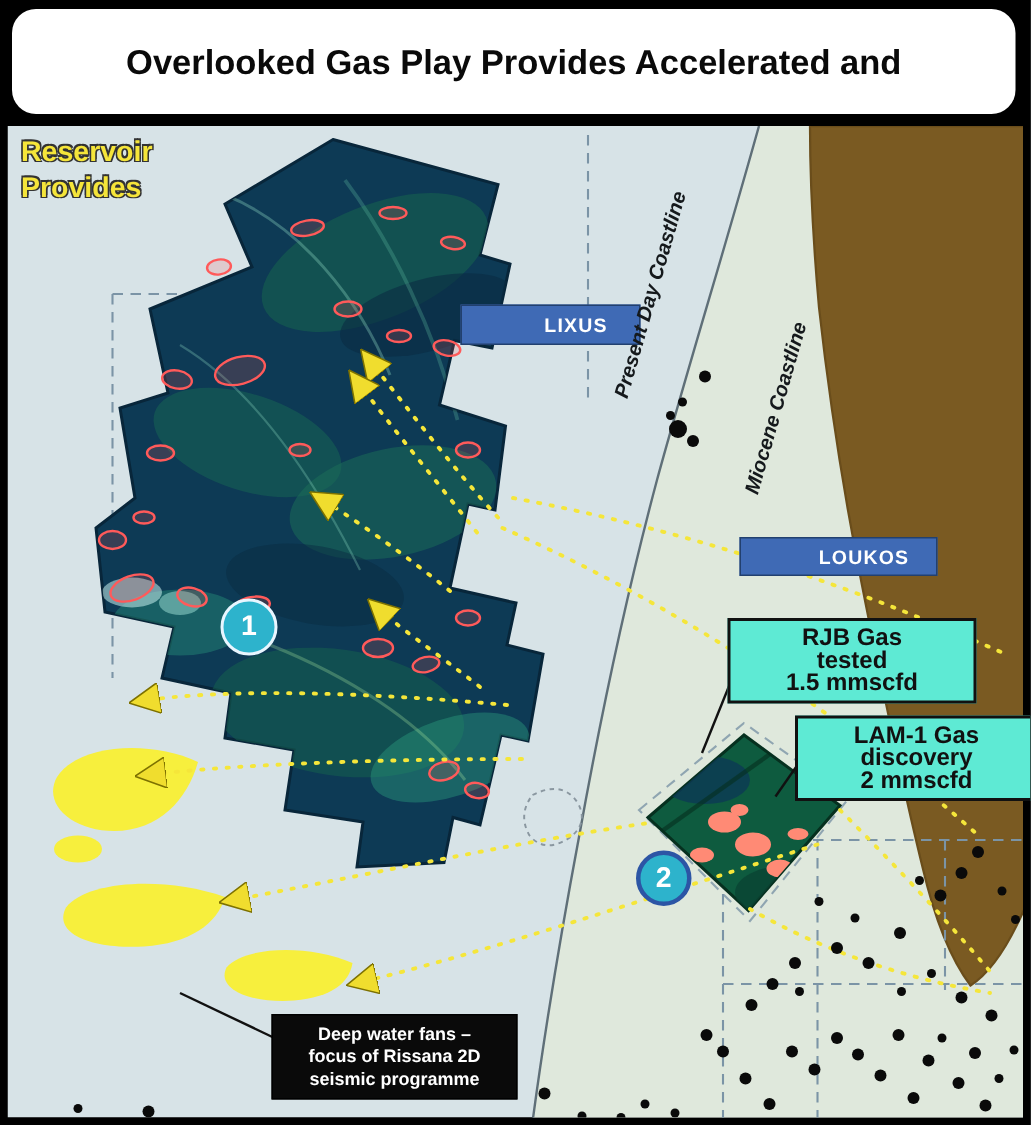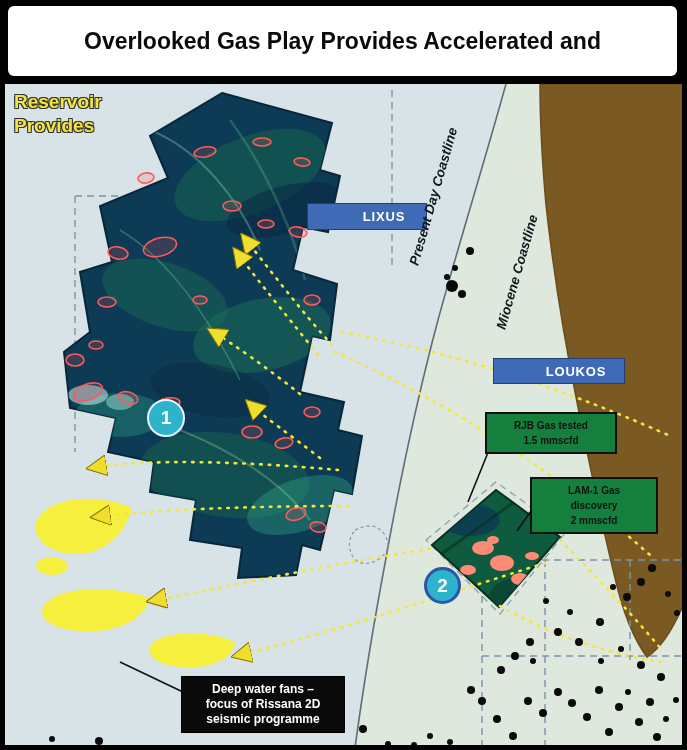--- a/index.html
+++ b/index.html
@@ -1,35 +1,35 @@
 <!DOCTYPE html>
 <html><head>
 <meta charset="utf-8">
 <style>
   html,body{margin:0;padding:0;background:#000;}
   .slide{position:relative;width:687px;height:750px;background:#000;overflow:hidden;
          font-family:"Liberation Sans",sans-serif;}
   .abs{position:absolute;}
   svg.map{position:absolute;left:0;top:0;}
 
-  .title-box{left:8px;top:6px;width:669px;height:70px;background:#ffffff;border-radius:6px;
+  .title-box{left:8px;top:6px;width:669px;height:70px;background:#ffffff;border-radius:16px;
              display:flex;flex-direction:column;align-items:center;justify-content:center;}
   .title-line{font-size:23px;line-height:31px;font-weight:bold;color:#0a0a0a;text-align:center;}
 
   .legend{left:14px;top:90px;}
   .legend div{font-size:19px;line-height:24px;font-weight:bold;color:#f5e53a;
               text-shadow:1px 1px 0 #333,-1px -1px 0 #333,1px -1px 0 #333,-1px 1px 0 #333;}
 
   .lic-box{background:#3f6ab5;border:1px solid #22406f;color:#fff;font-size:13px;font-weight:bold;
            letter-spacing:.8px;display:flex;align-items:center;justify-content:center;padding-left:34px;}
   .lixus{left:307px;top:203px;width:84px;height:25px;}
   .loukos{left:493px;top:358px;width:96px;height:24px;}
 
-  .callout{background:#15803d;border:2px solid #111;color:#111;font-size:10px;line-height:15px;
-           font-weight:600;text-align:center;padding:4px 5px;}
+  .callout{background:#5eead4;border:2px solid #111;color:#111;font-size:16px;line-height:15px;
+           font-weight:600;text-align:center;padding:4px 22px;}
   .rjb{left:485px;top:412px;width:118px;}
   .lam1{left:530px;top:477px;width:114px;}
   .fans-box{left:181px;top:676px;width:152px;background:#0a0a0a;color:#fff;border:1px solid #000;
             font-size:12px;line-height:15px;font-weight:700;text-align:center;padding:5px 5px;}
 
   .badge{border-radius:50%;display:flex;align-items:center;justify-content:center;
          color:#fff;font-weight:bold;font-size:19px;}
   .badge1{left:147px;top:399px;width:34px;height:34px;background:#2db3cc;border:2px solid #e8f6ff;}
   .badge2{left:424px;top:567px;width:31px;height:31px;background:#2db3cc;border:3px solid #2c55a5;}
 

